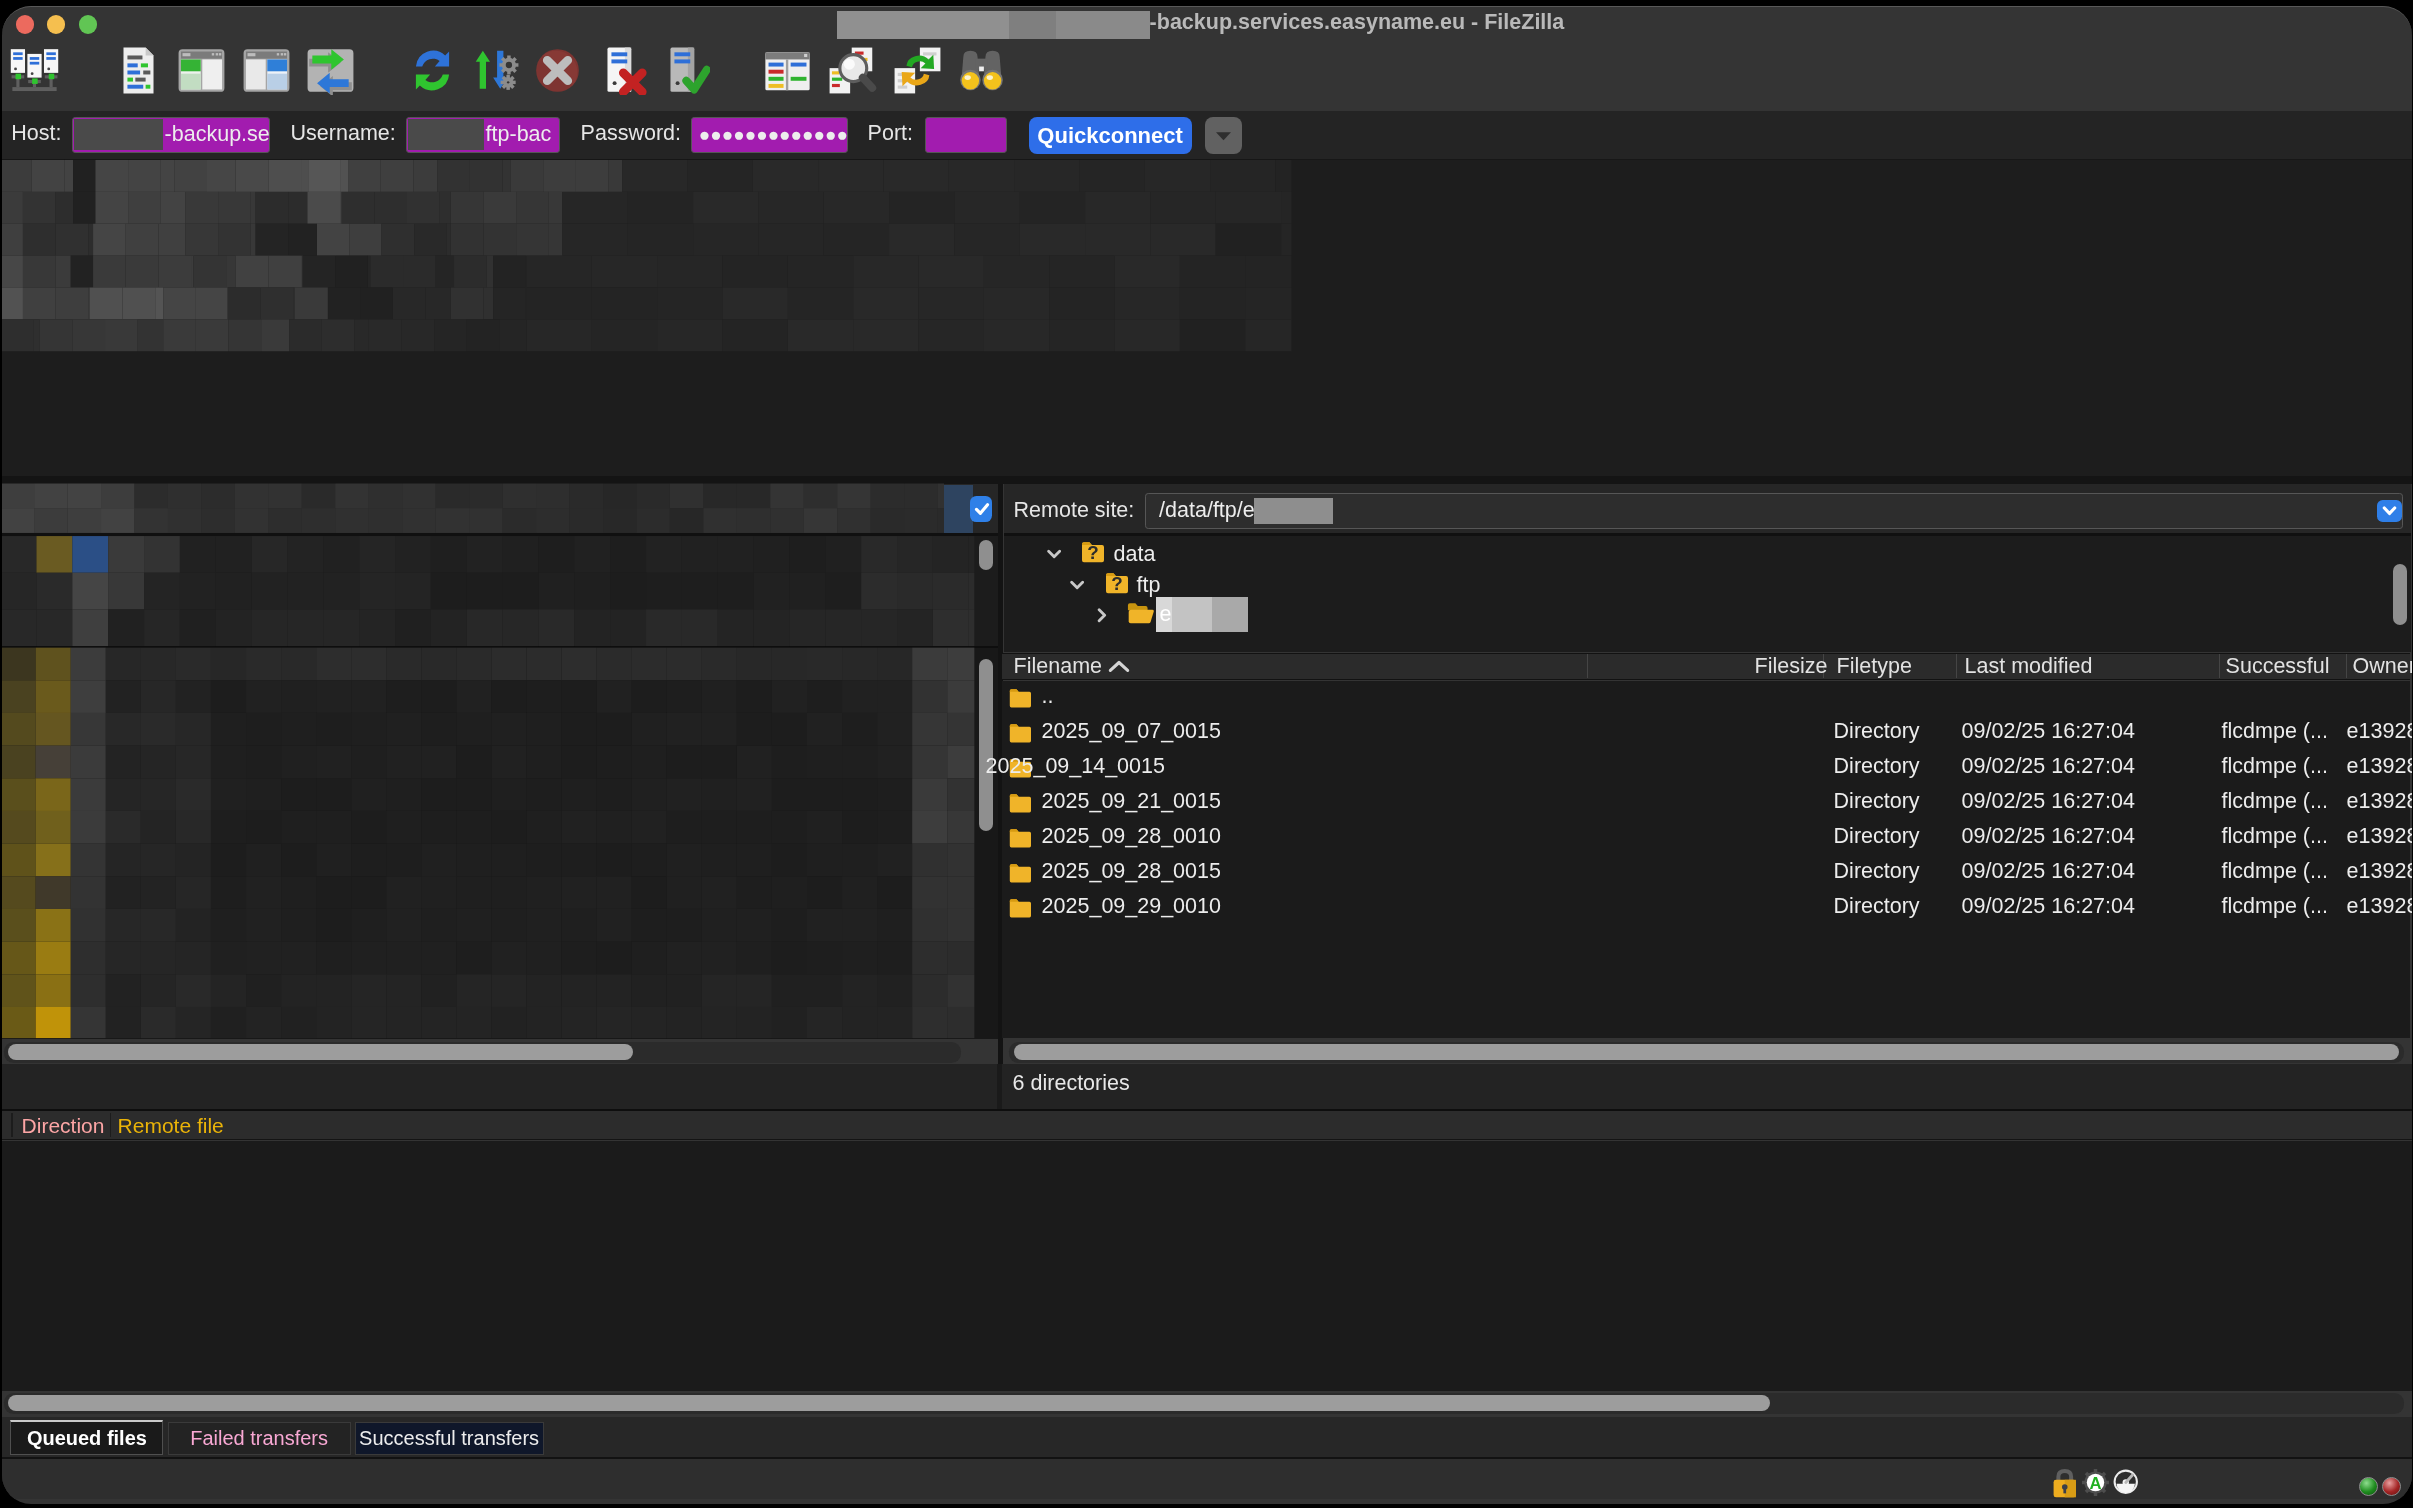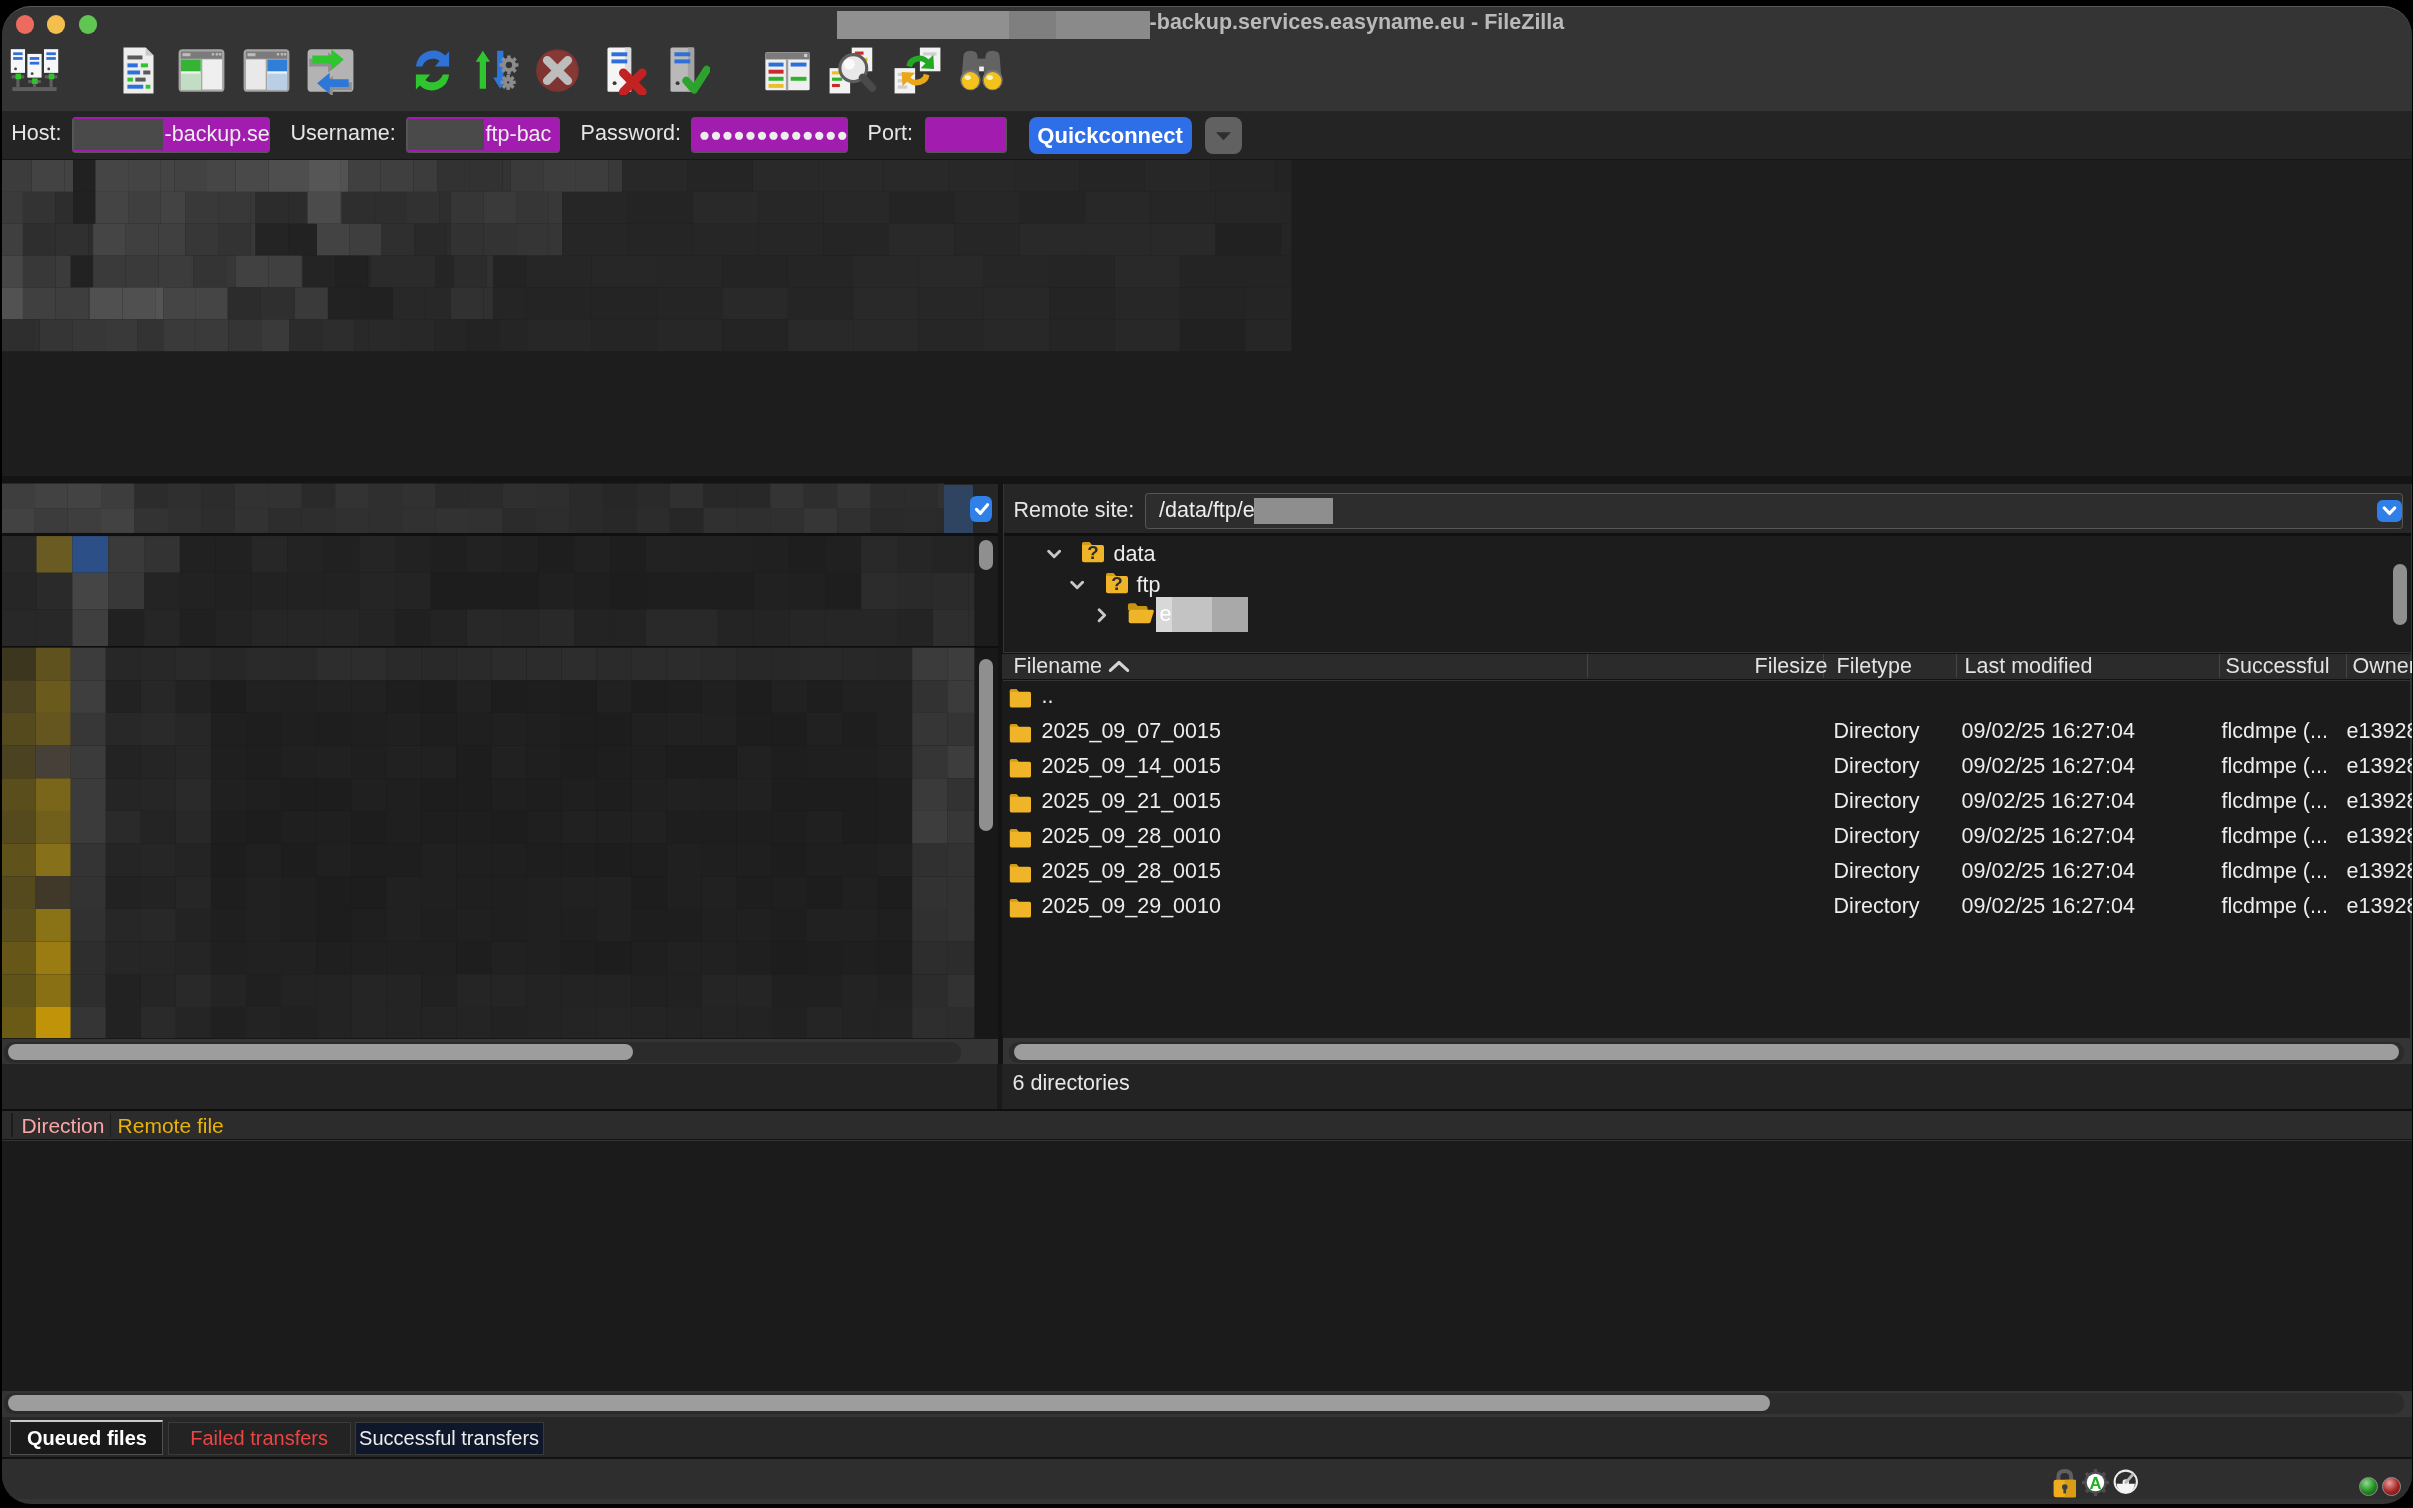--- a/index.html
+++ b/index.html
@@ -960,21 +960,21 @@
     </svg>
 <div class="row" style="left:1040px;top:712px">2025_09_07_0015</div>
 <div class="row" style="left:1832px;top:712px">Directory</div>
 <div class="row" style="left:1960px;top:712px">09/02/25 16:27:04</div>
 <div class="row" style="left:2220px;top:712px">flcdmpe (...</div>
 <div class="row" style="left:2345px;top:712px">e139281</div>
 <svg class="abs" style="left:1007px;top:751px" width="22" height="20" viewBox="0 0 28 25">
       <path d="M1 3.5 q0-2 2-2 h6.5 l2.8 3 h13.7 q2 0 2 2 v16 q0 2-2 2 h-23 q-2 0-2-2 z" fill="#f0b429"></path>
       <path d="M1 3.5 q0-2 2-2 h6.5 l2.8 3 h-11.3 z" fill="#d79b11"></path>
     </svg>
-<div class="row" style="left:1040px;top:747px">2025_09_14_0015</div>
+<div class="row" style="left:984px;top:747px">2025_09_14_0015</div>
 <div class="row" style="left:1832px;top:747px">Directory</div>
 <div class="row" style="left:1960px;top:747px">09/02/25 16:27:04</div>
 <div class="row" style="left:2220px;top:747px">flcdmpe (...</div>
 <div class="row" style="left:2345px;top:747px">e139281</div>
 <svg class="abs" style="left:1007px;top:786px" width="22" height="20" viewBox="0 0 28 25">
       <path d="M1 3.5 q0-2 2-2 h6.5 l2.8 3 h13.7 q2 0 2 2 v16 q0 2-2 2 h-23 q-2 0-2-2 z" fill="#f0b429"></path>
       <path d="M1 3.5 q0-2 2-2 h6.5 l2.8 3 h-11.3 z" fill="#d79b11"></path>
     </svg>
 <div class="row" style="left:1040px;top:782px">2025_09_21_0015</div>
 <div class="row" style="left:1832px;top:782px">Directory</div>
@@ -1019,21 +1019,21 @@
 <div class="abs" style="left:0;top:1104px;width:2410px;height:29px;background:#2c2c2c;border-bottom:1.6px solid #141414"></div>
 <div class="vline" style="left:9.6px;top:1106px;height:24px;background:#1c1c1c"></div>
 <div class="vline" style="left:108px;top:1106px;height:24px;background:#1c1c1c"></div>
 <div class="abs" style="left:20px;top:1104px;font-size:21px;line-height:29px;color:#fca5a5">Direction</div>
 <div class="abs" style="left:116px;top:1104px;font-size:21px;line-height:29px;color:#eab308">Remote file</div>
 <div class="abs" style="left:0;top:1134px;width:2410px;height:250px;background:#1b1b1b"></div>
 <div class="track" style="left:2.4px;top:1386px;width:2400px;height:21px"></div>
 <div class="pill" style="left:6.4px;top:1388px;width:1762px;height:16px"></div>
 <div class="abs" style="left:0;top:1410px;width:2410px;height:40px;background:#272727"></div>
 <div class="abs" style="left:8.8px;top:1413px;width:153px;height:35px;background:#1a1a1a;border:1.6px solid #4f4f4f;border-top:2.4px solid #c9c9c9;color:#fff;font-weight:bold;font-size:20px;text-align:center;line-height:32px">Queued files</div>
-<div class="abs" style="left:166px;top:1415px;width:183px;height:33px;background:#232323;border:1.6px solid #3a3a3a;color:#ef4444;font-size:20px;text-align:center;line-height:30px;white-space:nowrap;overflow:hidden">Failed transfers</div>
+<div class="abs" style="left:166px;top:1415px;width:183px;height:33px;background:#232323;border:1.6px solid #3a3a3a;color:#f9a8d4;font-size:20px;text-align:center;line-height:30px;white-space:nowrap;overflow:hidden">Failed transfers</div>
 <div class="abs" style="left:353px;top:1415px;width:189px;height:33px;background:#0f172a;border:1.6px solid #3a3a3a;color:#ededed;font-size:20px;text-align:center;line-height:30px;white-space:nowrap;overflow:hidden">Successful transfers</div>
 <div class="abs" style="left:0;top:1450px;width:2410px;height:42px;background:#2e2e2e;border-top:2.4px solid #121212"></div>
 <svg class="abs" style="left:2050px;top:1460px" width="25.5" height="32" viewBox="0 0 32 40">
       <path d="M8 20 v-8 q0-7 8-7 q8 0 8 7 v8" stroke="#5f5f5f" stroke-width="5" fill="none"></path>
       <rect x="2" y="16" width="28" height="22" rx="3" fill="#eead1f"></rect>
       <rect x="16" y="16" width="14" height="22" fill="#d89c15"></rect>
       <circle cx="16" cy="25" r="3.5" fill="#3a3f4a"></circle>
       <rect x="14.3" y="26" width="3.4" height="7" fill="#3a3f4a"></rect>
     </svg>
 <svg class="abs" style="left:2080px;top:1462px" width="27" height="27" viewBox="0 0 34 34">

